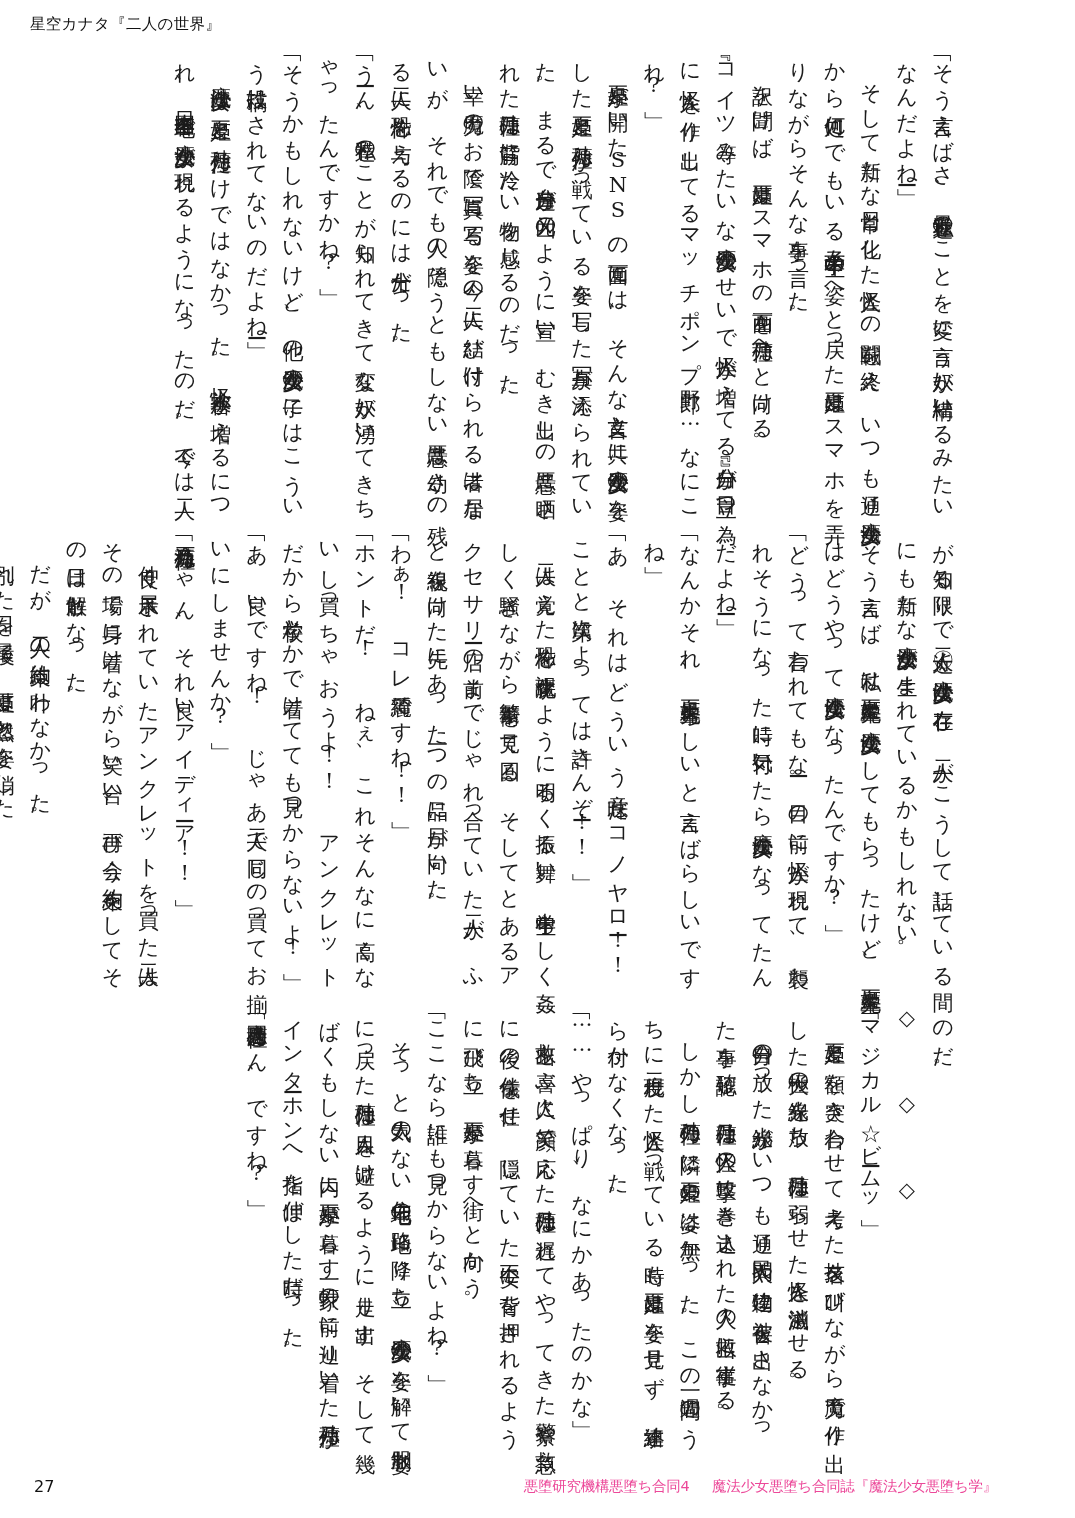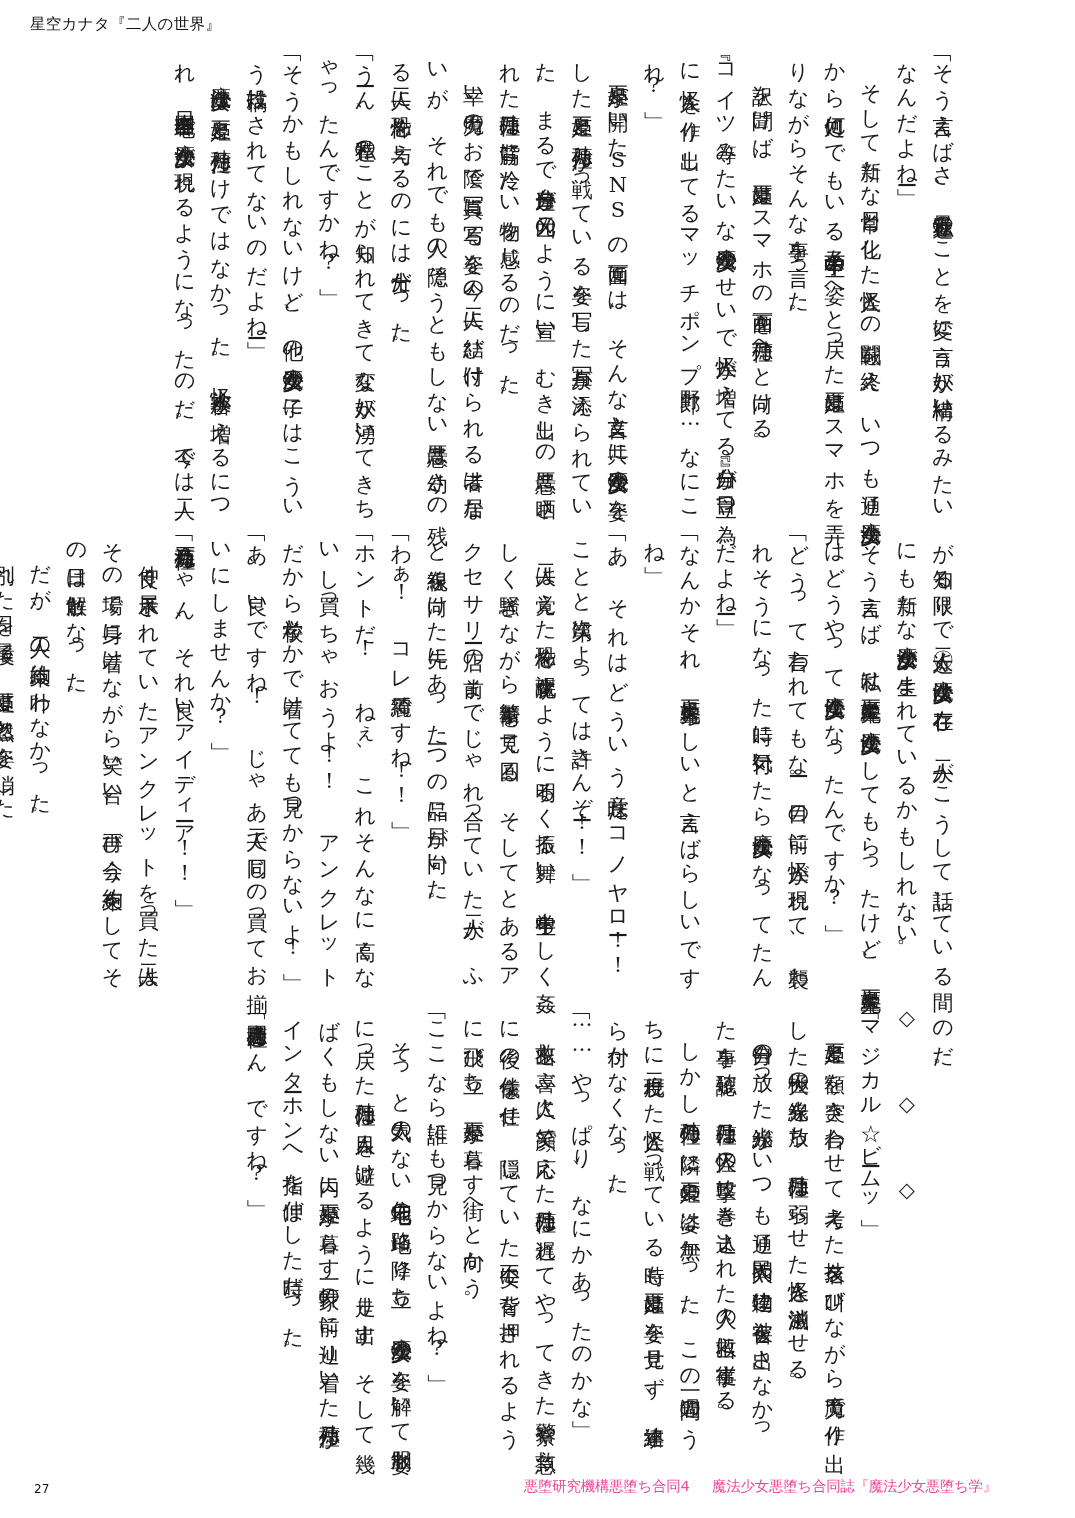--- a/index.html
+++ b/index.html
@@ -82,21 +82,21 @@
     right: 36px;
     height: 432px;
     width: 1002px;
   }
 
   
   .folio {
     position: absolute;
     left: 34px;
     bottom: 22px;
-    font-size: 12px;
+    font-size: 16px;
     font-family: "DejaVu Sans", "Liberation Sans", sans-serif;
     color: #111;
   }
   .colophon {
     position: absolute;
     left: 0;
     right: 0;
     bottom: 22px;
     text-align: right;
     font-size: 14.5px;

